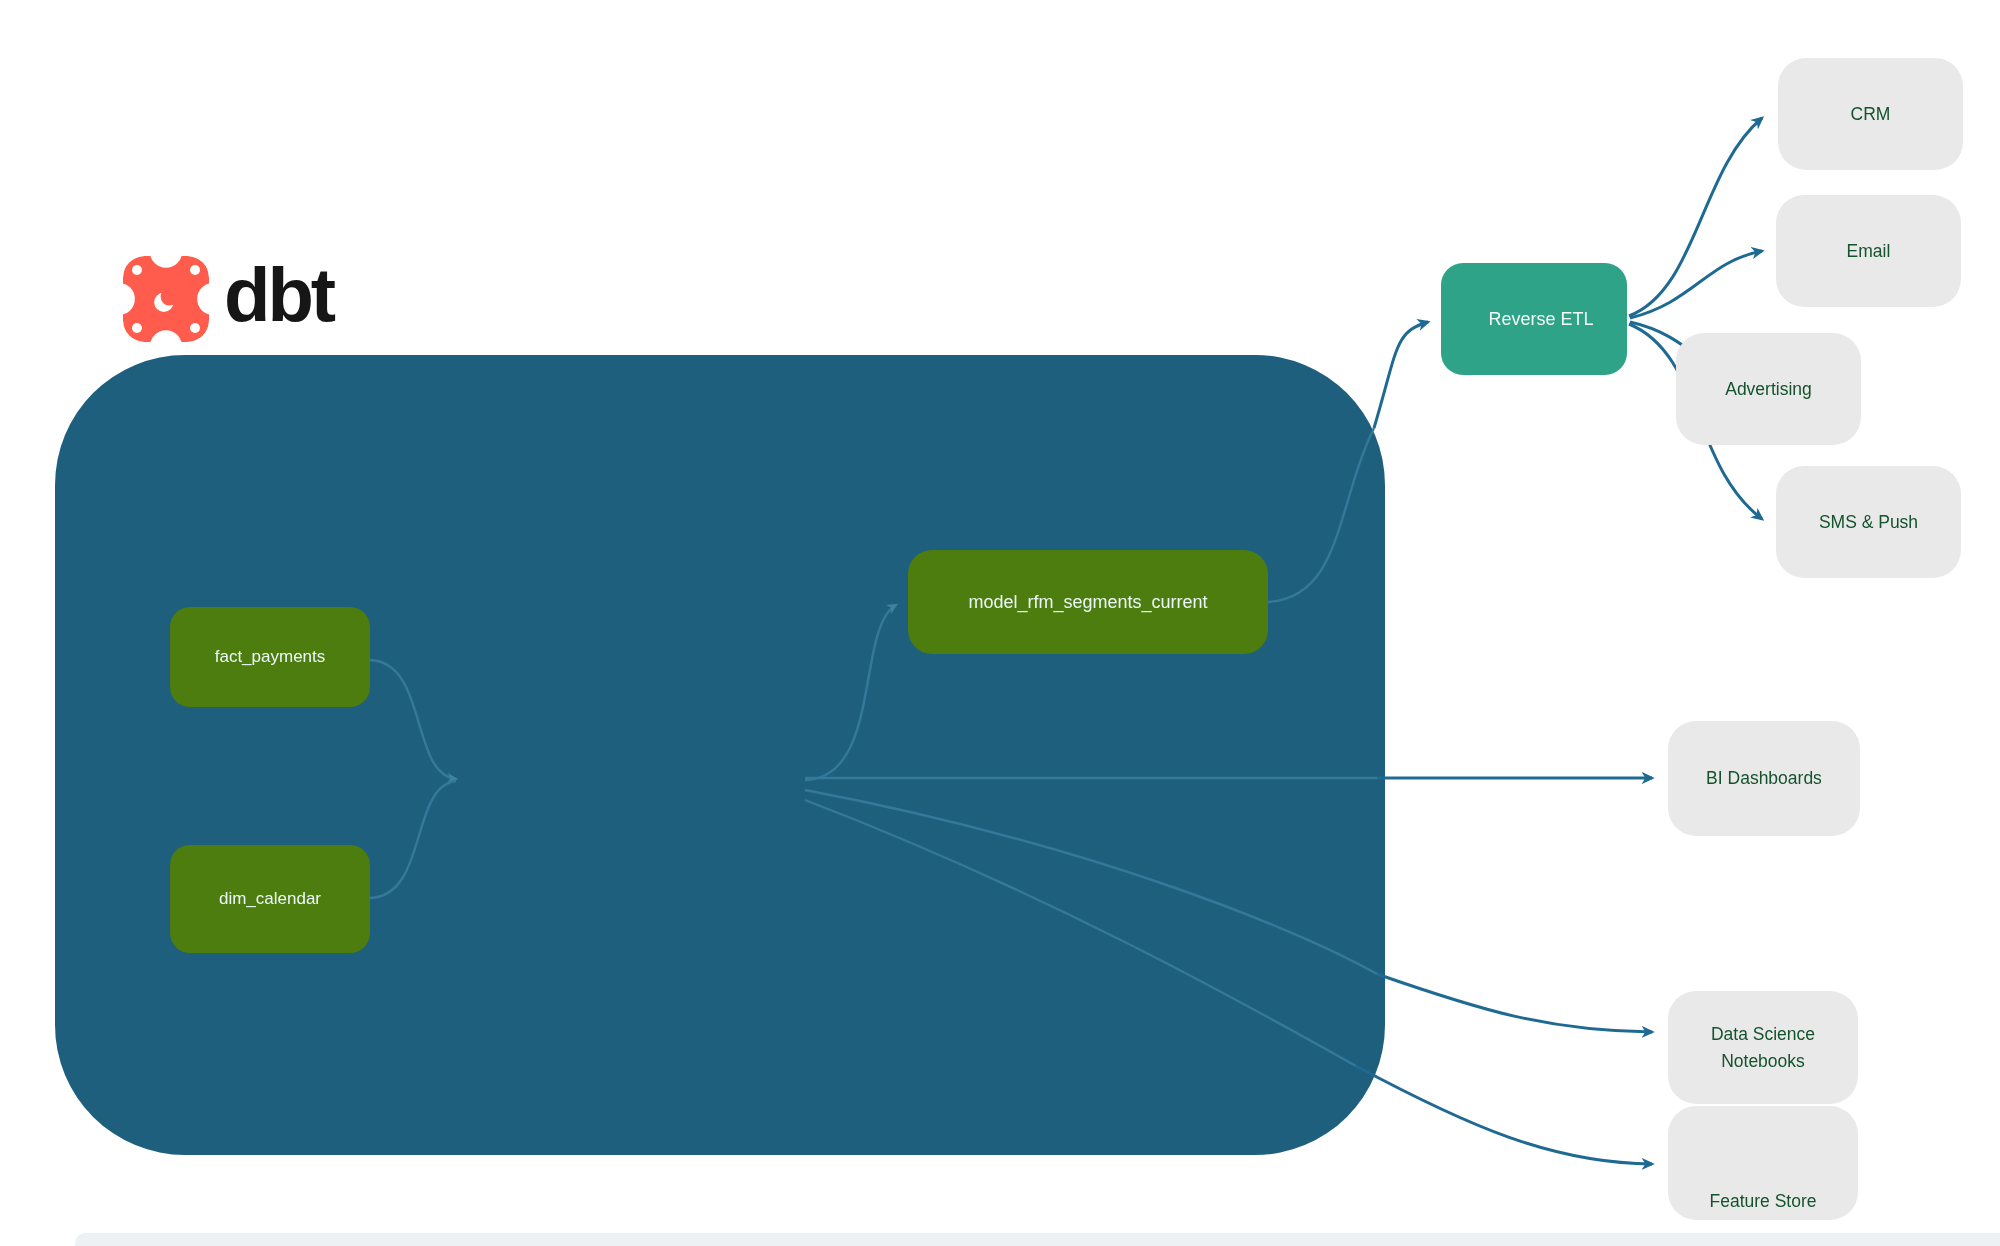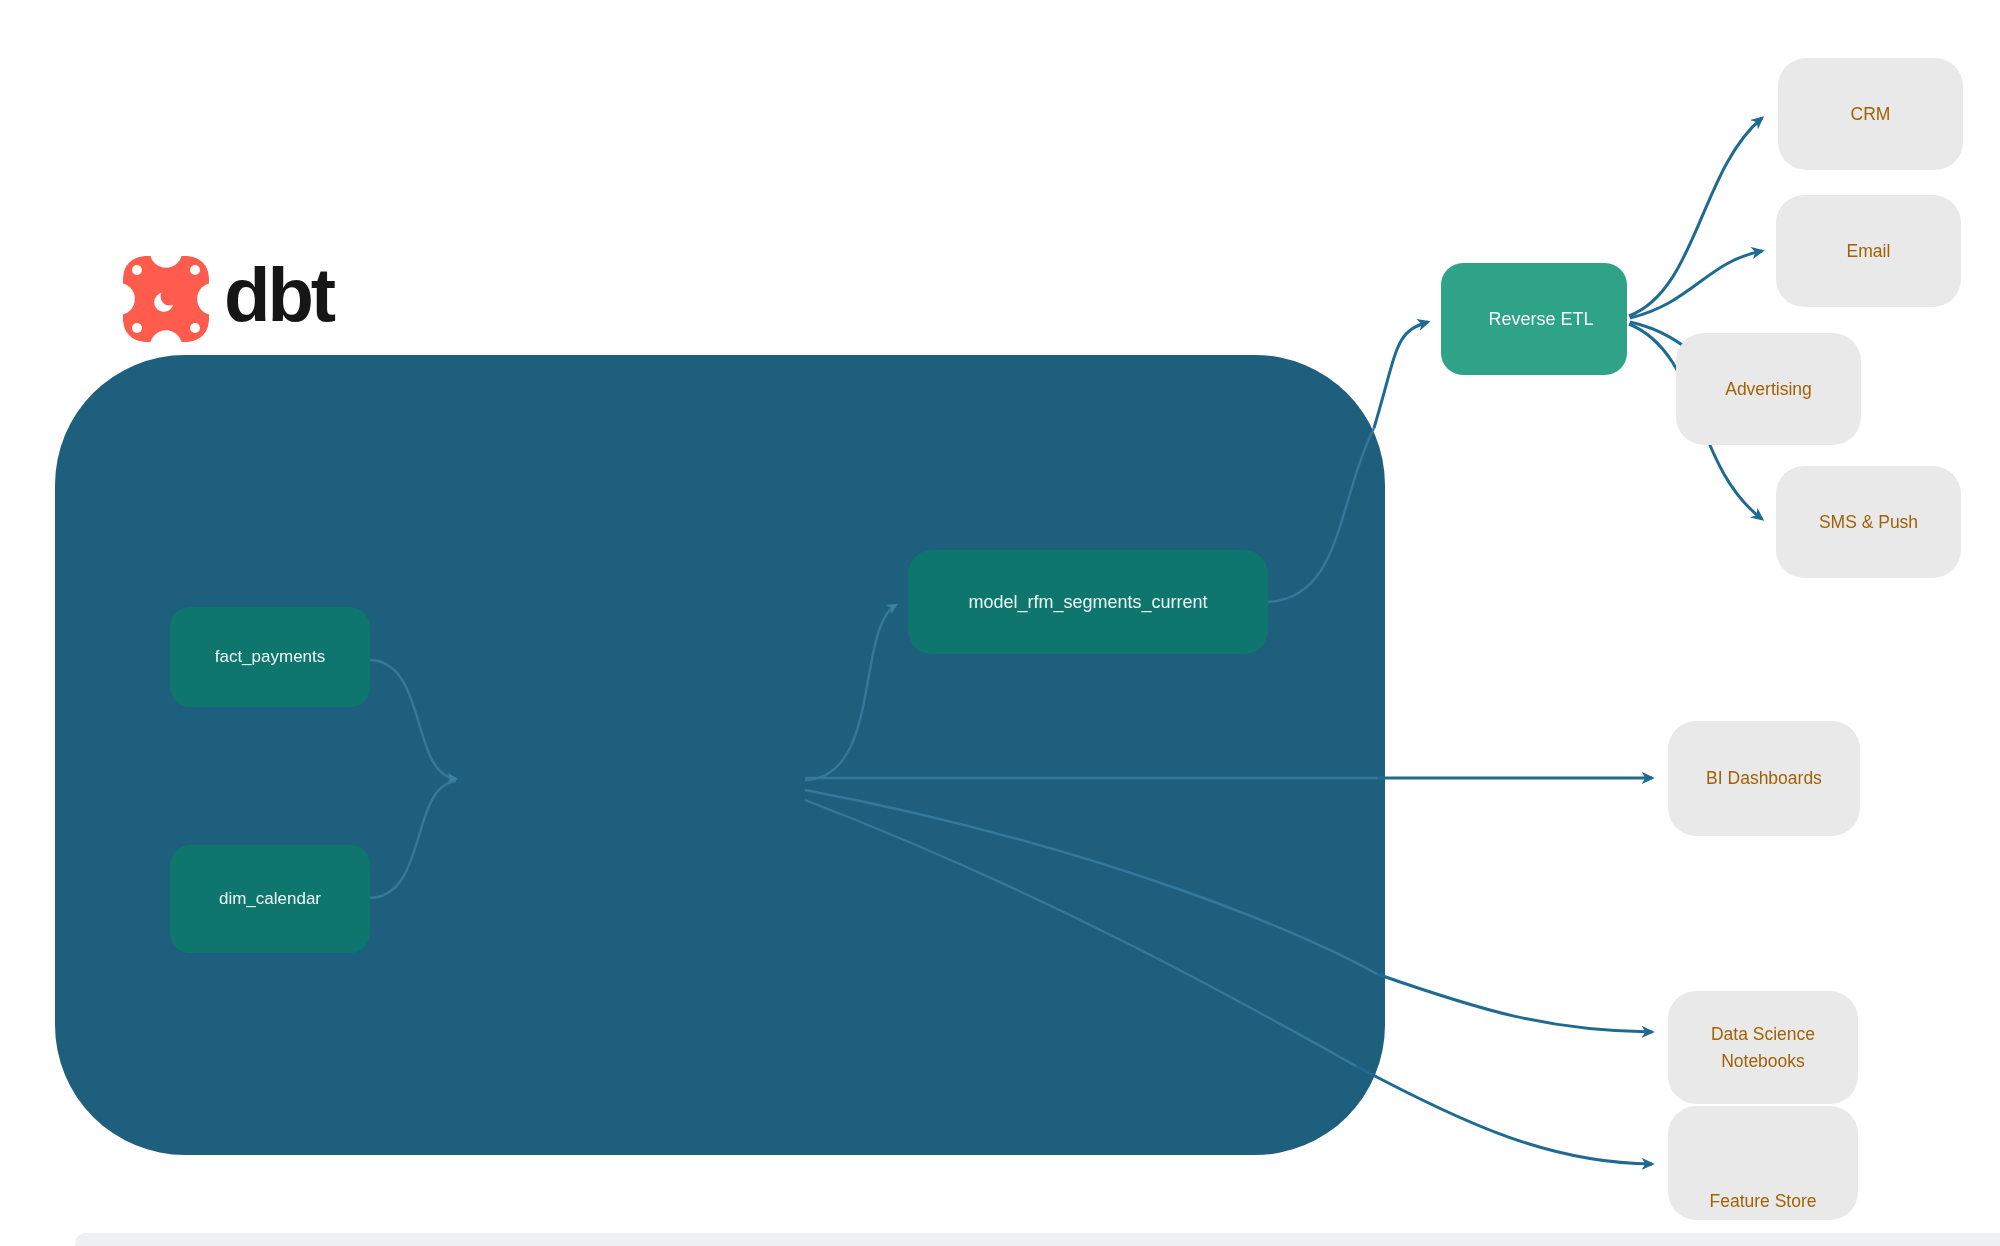--- a/index.html
+++ b/index.html
@@ -15,24 +15,24 @@
   
   .dbt-container{position:absolute;left:55px;top:355px;width:1330px;height:800px;
                  background:#1E5F7E;border-radius:130px;z-index:0;}
 
   
   #edges{position:absolute;left:0;top:0;z-index:1;}
 
   
   .node{position:absolute;z-index:2;display:flex;align-items:center;justify-content:center;
         text-align:center;box-sizing:border-box;padding:6px 10px;}
-  .node-model{background:#0f766e;color:#EDF8FB;border-radius:20px;font-size:17px;}
+  .node-model{background:#4d7c0f;color:#EDF8FB;border-radius:20px;font-size:17px;}
   .node-model.big{border-radius:24px;font-size:18px;}
   .node-green{background:#2EA387;color:#F2FBF8;border-radius:22px;font-size:18px;}
-  .node-gray{background:#E9E9E9;color:#a16207;border-radius:28px;font-size:17.5px;line-height:1.5;}
+  .node-gray{background:#E9E9E9;color:#14532d;border-radius:28px;font-size:17.5px;line-height:1.5;}
 
   .n-fact{left:170px;top:607px;width:200px;height:100px;}
   .n-dim{left:170px;top:845px;width:200px;height:108px;}
   .n-hist{left:468px;top:726px;width:337px;height:108px;}
   .n-current{left:908px;top:550px;width:360px;height:104px;}
   .n-retl{left:1441px;top:263px;width:186px;height:112px;padding-left:24px;}
   .n-crm{left:1778px;top:58px;width:185px;height:112px;}
   .n-email{left:1776px;top:195px;width:185px;height:112px;}
   .n-adv{left:1676px;top:333px;width:185px;height:112px;}
   .n-sms{left:1776px;top:466px;width:185px;height:112px;}

